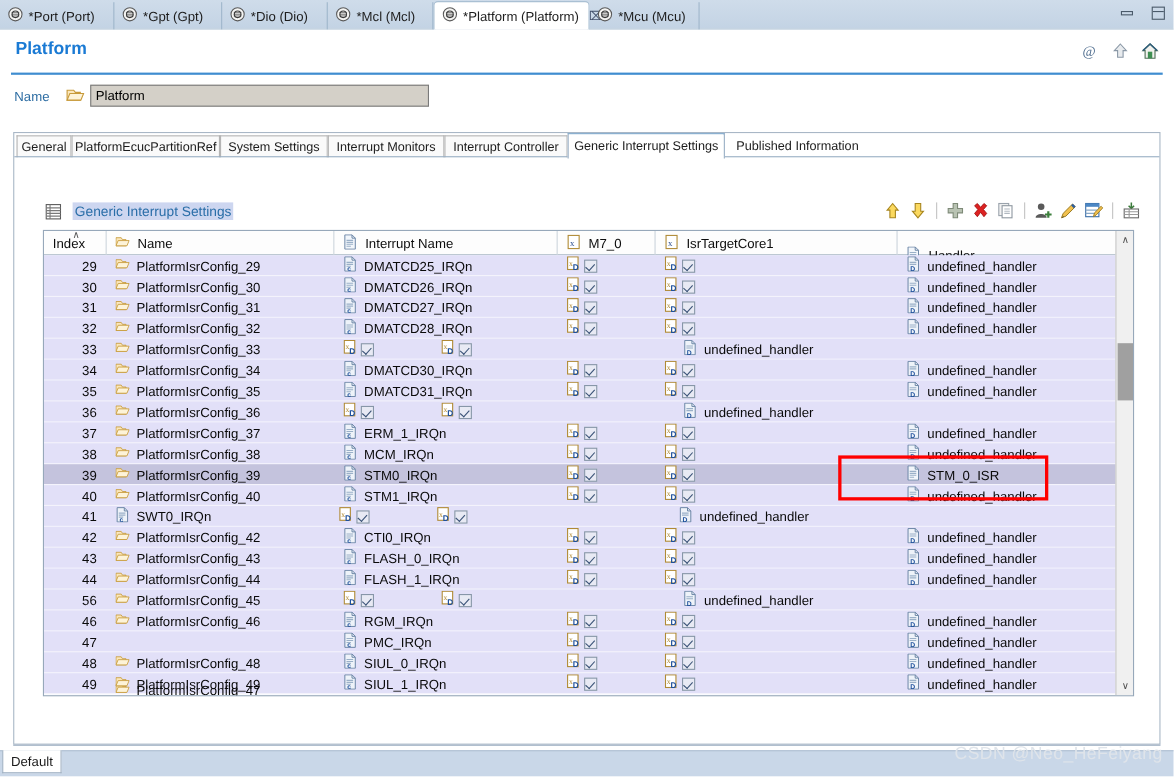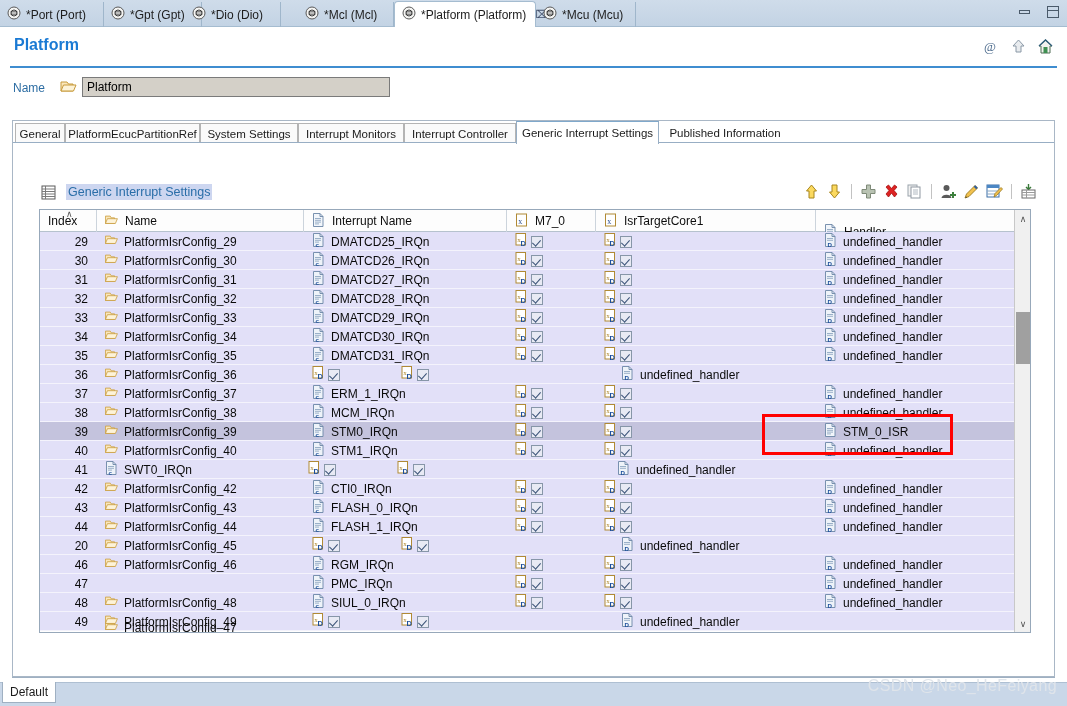--- a/index.html
+++ b/index.html
@@ -202,21 +202,21 @@
           <span>*Port (Port)</span>
         </div>
         <div class="etab inactive" style="left: 104px; width: 98px;">
           <span><svg class="tabicon" width="14" height="14" viewBox="0 0 14 14">
               <circle cx="7" cy="7" r="6" fill="#f4f4f2" stroke="#5a5a5a" stroke-width="1"></circle>
               <path d="M3.5 5.5 h7 M3.5 7 h7 M3.5 8.5 h7" stroke="#7a7a7a" stroke-width="0.9"></path>
               <circle cx="7" cy="7" r="3" fill="none" stroke="#3a3a3a" stroke-width="1"></circle>
             </svg></span>
           <span>*Gpt (Gpt)</span>
         </div>
-        <div class="etab inactive" style="left: 185px; width: 96px;">
+        <div class="etab inactive" style="left: 202px; width: 96px;">
           <span><svg class="tabicon" width="14" height="14" viewBox="0 0 14 14">
               <circle cx="7" cy="7" r="6" fill="#f4f4f2" stroke="#5a5a5a" stroke-width="1"></circle>
               <path d="M3.5 5.5 h7 M3.5 7 h7 M3.5 8.5 h7" stroke="#7a7a7a" stroke-width="0.9"></path>
               <circle cx="7" cy="7" r="3" fill="none" stroke="#3a3a3a" stroke-width="1"></circle>
             </svg></span>
           <span>*Dio (Dio)</span>
         </div>
         <div class="etab inactive" style="left: 298px; width: 96px;">
           <span><svg class="tabicon" width="14" height="14" viewBox="0 0 14 14">
               <circle cx="7" cy="7" r="6" fill="#f4f4f2" stroke="#5a5a5a" stroke-width="1"></circle>
@@ -639,31 +639,20 @@
           </div>
           <div class="tr">
             <div class="td idx" style="flex: 0 0 57px;">33</div>
             <div class="td" style="flex: 0 0 207px;">
               <span><svg class="cellicon" width="13" height="12" viewBox="0 0 15 13">
                   <path d="M0.5 2 L6 2 L7.3 4 L11 4 L11 10.5 L0.5 10.5 Z" fill="#fbe7bb" stroke="#c79a3a" stroke-width="0.9"></path>
                   <path d="M2.8 5 L14.3 5 L12 10.5 L0.5 10.5 Z" fill="#fdf3d8" stroke="#c79a3a" stroke-width="0.9"></path>
                 </svg></span>
               <span>PlatformIsrConfig_33</span>
             </div>
-            <div class="td" style="flex: 0 0 203px;">
-              <span><svg class="cellicon" width="13" height="14" viewBox="0 0 13 14">
-                  <path d="M1.5 0.5 H8 L11 3.5 V13.5 H1.5 Z" fill="#eef3f9" stroke="#6b86a6" stroke-width="0.9"></path>
-                  <path d="M8 0.5 V3.5 H11" fill="none" stroke="#6b86a6" stroke-width="0.9"></path>
-                  <line x1="3" y1="5.5" x2="9" y2="5.5" stroke="#9ab0c8"></line>
-                  <line x1="3" y1="7.3" x2="9" y2="7.3" stroke="#9ab0c8"></line>
-                  <line x1="3" y1="9.1" x2="7" y2="9.1" stroke="#9ab0c8"></line>
-                  <text x="3.6" y="13.6" font-size="6.2" font-weight="bold" fill="#1d4f9c" font-family="Liberation Sans, sans-serif">c</text>
-                </svg></span>
-              <span>DMATCD29_IRQn</span>
-            </div>
             <div class="td" style="flex: 0 0 89px; gap: 3px;">
               <span><svg class="cellicon" width="13" height="14" viewBox="0 0 13 14">
                   <rect x="1" y="0.5" width="9.5" height="11.5" fill="#ffffff" stroke="#b08a35" stroke-width="1"></rect>
                   <text x="2.2" y="8.6" font-size="7" fill="#b08a35" font-family="Liberation Serif, serif">x</text>
                   <text x="5.6" y="12.6" font-size="7.5" font-weight="bold" fill="#1d4f9c" font-family="Liberation Sans, sans-serif">D</text>
                 </svg></span>
               <span class="chk"></span>
             </div>
             <div class="td" style="flex: 0 0 220px; gap: 3px;">
               <span><svg class="cellicon" width="13" height="14" viewBox="0 0 13 14">
@@ -1178,21 +1167,21 @@
                   <path d="M1.5 0.5 H8 L11 3.5 V13.5 H1.5 Z" fill="#eef3f9" stroke="#6b86a6" stroke-width="0.9"></path>
                   <path d="M8 0.5 V3.5 H11" fill="none" stroke="#6b86a6" stroke-width="0.9"></path>
                   <line x1="3" y1="5.5" x2="9" y2="5.5" stroke="#9ab0c8"></line>
                   <line x1="3" y1="7.3" x2="9" y2="7.3" stroke="#9ab0c8"></line>
                   <text x="3.4" y="13.6" font-size="6.2" font-weight="bold" fill="#1d4f9c" font-family="Liberation Sans, sans-serif">D</text>
                 </svg></span>
               <span>undefined_handler</span>
             </div>
           </div>
           <div class="tr">
-            <div class="td idx" style="flex: 0 0 57px;">20</div>
+            <div class="td idx" style="flex: 0 0 57px;">56</div>
             <div class="td" style="flex: 0 0 207px;">
               <span><svg class="cellicon" width="13" height="12" viewBox="0 0 15 13">
                   <path d="M0.5 2 L6 2 L7.3 4 L11 4 L11 10.5 L0.5 10.5 Z" fill="#fbe7bb" stroke="#c79a3a" stroke-width="0.9"></path>
                   <path d="M2.8 5 L14.3 5 L12 10.5 L0.5 10.5 Z" fill="#fdf3d8" stroke="#c79a3a" stroke-width="0.9"></path>
                 </svg></span>
               <span>PlatformIsrConfig_45</span>
             </div>
             <div class="td" style="flex: 0 0 89px; gap: 3px;">
               <span><svg class="cellicon" width="13" height="14" viewBox="0 0 13 14">
                   <rect x="1" y="0.5" width="9.5" height="11.5" fill="#ffffff" stroke="#b08a35" stroke-width="1"></rect>
@@ -1362,20 +1351,31 @@
             </div>
           </div>
           <div class="tr">
             <div class="td idx" style="flex: 0 0 57px;">49</div>
             <div class="td" style="flex: 0 0 207px;">
               <span><svg class="cellicon" width="13" height="12" viewBox="0 0 15 13">
                   <path d="M0.5 2 L6 2 L7.3 4 L11 4 L11 10.5 L0.5 10.5 Z" fill="#fbe7bb" stroke="#c79a3a" stroke-width="0.9"></path>
                   <path d="M2.8 5 L14.3 5 L12 10.5 L0.5 10.5 Z" fill="#fdf3d8" stroke="#c79a3a" stroke-width="0.9"></path>
                 </svg></span>
               <span>PlatformIsrConfig_49</span>
+            </div>
+            <div class="td" style="flex: 0 0 203px;">
+              <span><svg class="cellicon" width="13" height="14" viewBox="0 0 13 14">
+                  <path d="M1.5 0.5 H8 L11 3.5 V13.5 H1.5 Z" fill="#eef3f9" stroke="#6b86a6" stroke-width="0.9"></path>
+                  <path d="M8 0.5 V3.5 H11" fill="none" stroke="#6b86a6" stroke-width="0.9"></path>
+                  <line x1="3" y1="5.5" x2="9" y2="5.5" stroke="#9ab0c8"></line>
+                  <line x1="3" y1="7.3" x2="9" y2="7.3" stroke="#9ab0c8"></line>
+                  <line x1="3" y1="9.1" x2="7" y2="9.1" stroke="#9ab0c8"></line>
+                  <text x="3.6" y="13.6" font-size="6.2" font-weight="bold" fill="#1d4f9c" font-family="Liberation Sans, sans-serif">c</text>
+                </svg></span>
+              <span>SIUL_1_IRQn</span>
             </div>
             <div class="td" style="flex: 0 0 89px; gap: 3px;">
               <span><svg class="cellicon" width="13" height="14" viewBox="0 0 13 14">
                   <rect x="1" y="0.5" width="9.5" height="11.5" fill="#ffffff" stroke="#b08a35" stroke-width="1"></rect>
                   <text x="2.2" y="8.6" font-size="7" fill="#b08a35" font-family="Liberation Serif, serif">x</text>
                   <text x="5.6" y="12.6" font-size="7.5" font-weight="bold" fill="#1d4f9c" font-family="Liberation Sans, sans-serif">D</text>
                 </svg></span>
               <span class="chk"></span>
             </div>
             <div class="td" style="flex: 0 0 220px; gap: 3px;">

